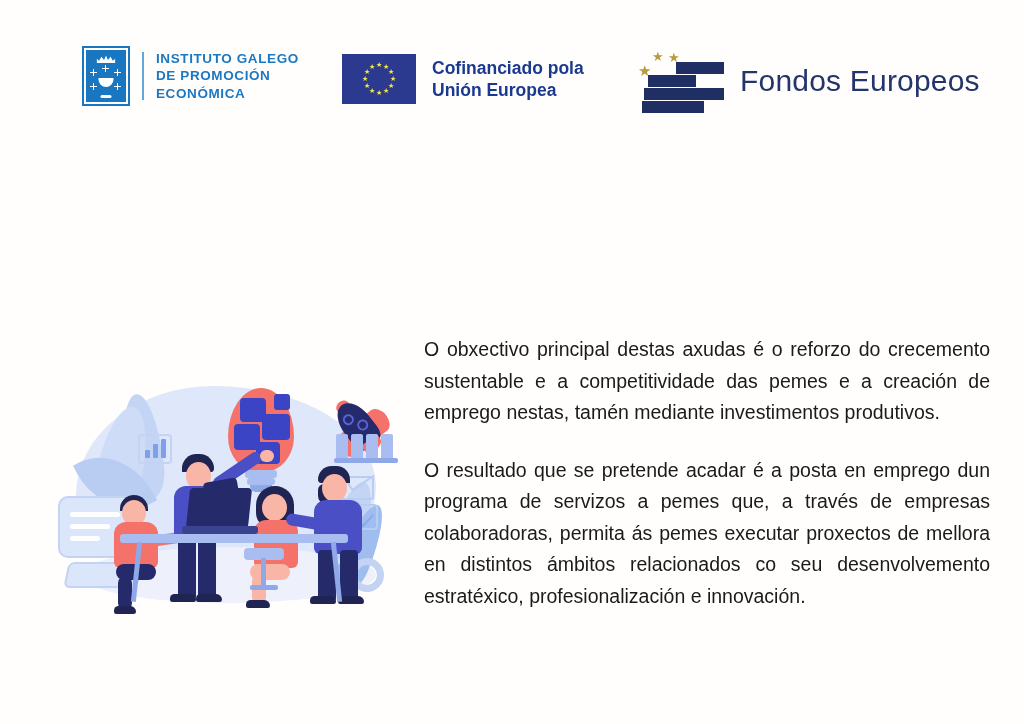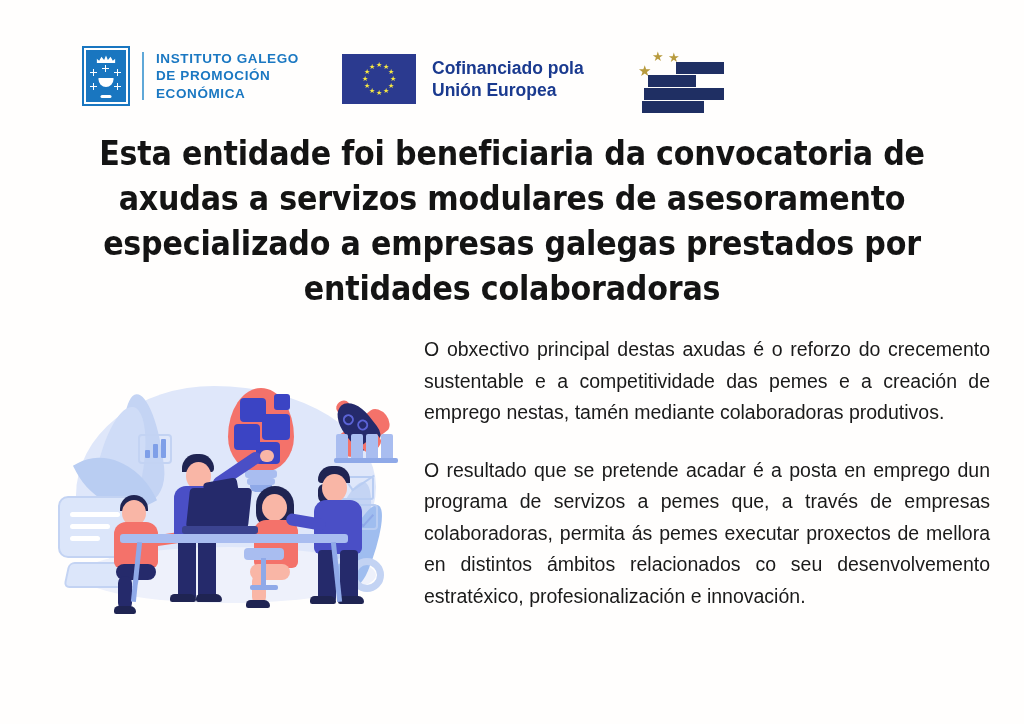--- a/index.html
+++ b/index.html
@@ -327,25 +327,25 @@
         <span class="fe-star fe-s2">★</span>
         <span class="fe-star fe-s3">★</span>
         <div class="fe-bar fe-b1"></div>
         <div class="fe-bar fe-b7"></div>
         <div class="fe-bar fe-b2"></div>
         <div class="fe-bar fe-b4"></div>
         <div class="fe-bar fe-b3"></div>
         <div class="fe-bar fe-b5"></div>
         <div class="fe-bar fe-b6"></div>
       </div>
+      <div class="fondos-text">Fondos Europeos</div>
     </div>
 
   </div>
 
-  <div class="headline">Esta entidade foi beneficiaria da convocatoria de axudas a servizos modulares de asesoramento especializado a empresas galegas prestados por entidades colaboradoras</div>
 
   <div class="illus">
     <div class="il blob-big"></div>
     <div class="il blob-floor"></div>
 
     <div class="il leaf leaf-c"></div>
     <div class="il leaf leaf-b"></div>
     <div class="il leaf leaf-a"></div>
     <div class="il leaf-r1"></div>
     <div class="il leaf-r2"></div>
@@ -450,17 +450,17 @@
         <div class="stool-foot"></div>
     </div>
 
     <div class="il laptop-b">
       <div class="scr"></div>
         <div class="base"></div>
     </div>
   </div>
 
   <div class="body-col">
-    <p>O obxectivo principal destas axudas é o reforzo do crecemento sustentable e a competitividade das pemes e a creación de emprego nestas, tamén mediante colaboradoras produtivos.</p>
+    <p>O obxectivo principal destas axudas é o reforzo do crecemento sustentable e a competitividade das pemes e a creación de emprego nestas, tamén mediante investimentos produtivos.</p>
     <p>O resultado que se pretende acadar é a posta en emprego dun programa de servizos a pemes que, a través de empresas colaboradoras, permita ás pemes executar proxectos de mellora en distintos ámbitos relacionados co seu desenvolvemento estratéxico, profesionalización e innovación.</p>
   </div>
 
 </div>
 
 </body></html>

